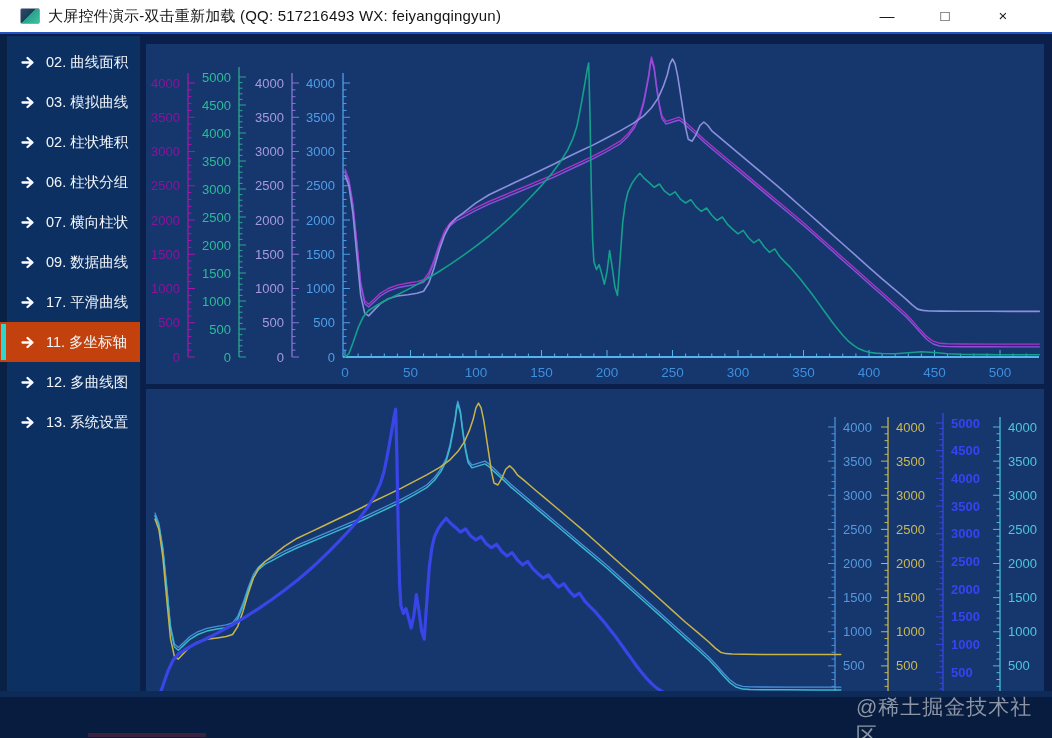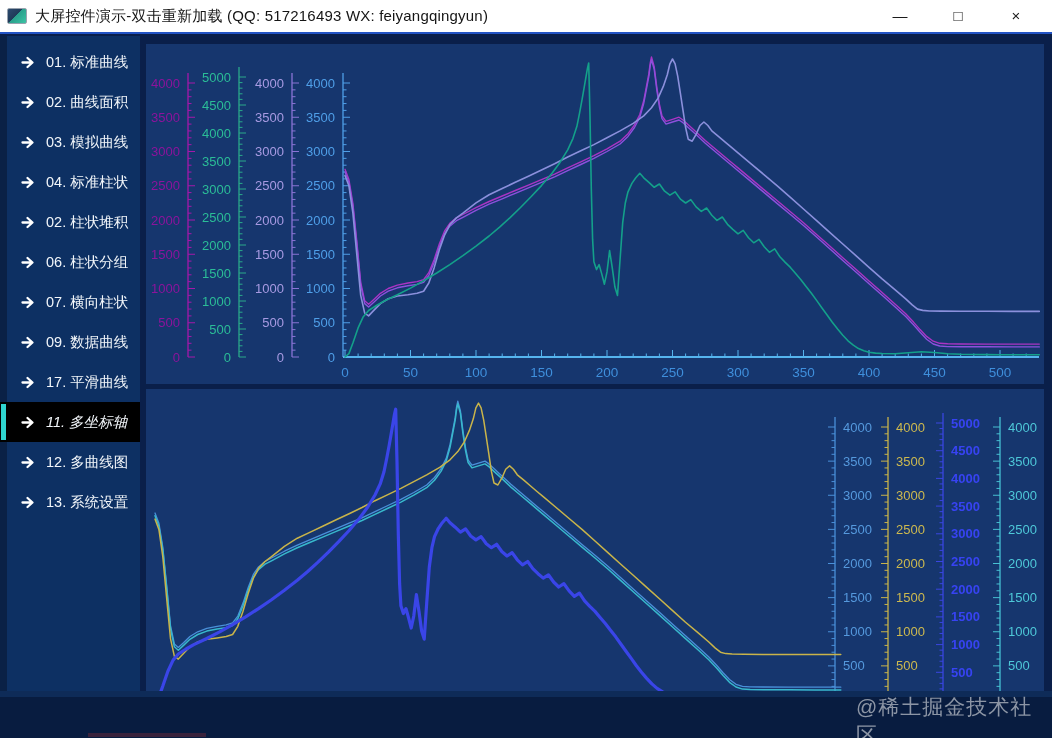--- a/index.html
+++ b/index.html
@@ -1,34 +1,34 @@
 <!DOCTYPE html>
 <html><head>
 <meta charset="utf-8">
 <style>
   html,body{margin:0;padding:0;}
   body{width:1052px;height:738px;position:relative;overflow:hidden;
        font-family:"Liberation Sans","DejaVu Sans",sans-serif;background:#0a1f4a;}
   
   .titlebar{position:absolute;left:0;top:0;right:0;height:34px;background:#ffffff;
-            border-bottom:2px solid #2253c4;display:flex;align-items:center;padding:0 7px;box-sizing:border-box;}
+            border-bottom:2px solid #2253c4;display:flex;align-items:center;padding:0 20px;box-sizing:border-box;}
   .appicon{width:18px;height:14px;border:1px solid #98a2ae;border-radius:2px;margin-right:8px;
            background:linear-gradient(135deg,#2c4a6e 0%,#1f3a58 46%,#2aa08c 46%,#3cc4a4 100%);}
   .apptitle{font-size:15px;color:#151515;letter-spacing:.2px;}
   .wincontrols{margin-left:auto;display:flex;}
   .winbtn{width:58px;text-align:center;font-size:15px;color:#1b1b1b;line-height:32px;}
   
   .content{position:absolute;left:0;top:36px;right:0;bottom:0;background:#0a1f4a;}
   .sidebar{position:absolute;left:0;top:0;width:140px;height:655px;background:#0d3063;padding-top:6px;box-sizing:border-box;}
   .sidebar::before{content:'';position:absolute;left:0;top:0;bottom:0;width:7px;background:#0a2146;}
   .sbitem{position:relative;height:40px;display:flex;align-items:center;padding-left:21px;color:#f2f6fa;font-size:14.5px;}
   .sbitem .arrow{margin-right:10px;flex:0 0 auto;}
   .sbitem .lbl{white-space:nowrap;}
   .sbitem .selbar{display:none;}
-  .sbitem.sel{background:#000000;font-style:italic;}
+  .sbitem.sel{background:#c2410c;}
   .sbitem.sel .selbar{display:block;position:absolute;left:1px;top:2px;bottom:2px;width:5px;background:#2fd5d0;}
   .main{position:absolute;left:140px;top:0;right:0;bottom:0;}
   .panel{position:absolute;background:#16366e;}
   #chart-top{left:6px;top:8px;width:898px;height:340px;}
   #chart-bottom{left:6px;top:353px;width:898px;height:338px;}
   svg text{font-family:"Liberation Sans","DejaVu Sans",sans-serif;}
   .watermark{position:absolute;left:716px;top:657px;font-size:21px;color:rgba(155,163,176,.9);
              letter-spacing:1px;pointer-events:none;z-index:5;}
   .strip1{position:absolute;left:0;right:0;top:655px;height:6px;background:#0e2b58;}
   .strip2{position:absolute;left:0;right:0;top:661px;bottom:0;background:#081c40;}
@@ -46,39 +46,27 @@
     <span class="winbtn">×</span>
   </div>
 </div>
 
 <div class="content">
   <div class="sidebar">
       <div class="sbitem">
         <svg class="arrow" width="15" height="13" viewBox="0 0 15 13">
           <path d="M1.5 6.5 H10 M6.5 2 L11.5 6.5 L6.5 11" stroke="#ffffff" stroke-width="2.3" fill="none" stroke-linecap="round" stroke-linejoin="round"></path>
         </svg>
-        <span class="lbl">01. 标准曲线</span>
-      </div>
-      <div class="sbitem">
-        <svg class="arrow" width="15" height="13" viewBox="0 0 15 13">
-          <path d="M1.5 6.5 H10 M6.5 2 L11.5 6.5 L6.5 11" stroke="#ffffff" stroke-width="2.3" fill="none" stroke-linecap="round" stroke-linejoin="round"></path>
-        </svg>
         <span class="lbl">02. 曲线面积</span>
       </div>
       <div class="sbitem">
         <svg class="arrow" width="15" height="13" viewBox="0 0 15 13">
           <path d="M1.5 6.5 H10 M6.5 2 L11.5 6.5 L6.5 11" stroke="#ffffff" stroke-width="2.3" fill="none" stroke-linecap="round" stroke-linejoin="round"></path>
         </svg>
         <span class="lbl">03. 模拟曲线</span>
-      </div>
-      <div class="sbitem">
-        <svg class="arrow" width="15" height="13" viewBox="0 0 15 13">
-          <path d="M1.5 6.5 H10 M6.5 2 L11.5 6.5 L6.5 11" stroke="#ffffff" stroke-width="2.3" fill="none" stroke-linecap="round" stroke-linejoin="round"></path>
-        </svg>
-        <span class="lbl">04. 标准柱状</span>
       </div>
       <div class="sbitem">
         <svg class="arrow" width="15" height="13" viewBox="0 0 15 13">
           <path d="M1.5 6.5 H10 M6.5 2 L11.5 6.5 L6.5 11" stroke="#ffffff" stroke-width="2.3" fill="none" stroke-linecap="round" stroke-linejoin="round"></path>
         </svg>
         <span class="lbl">02. 柱状堆积</span>
       </div>
       <div class="sbitem">
         <svg class="arrow" width="15" height="13" viewBox="0 0 15 13">
           <path d="M1.5 6.5 H10 M6.5 2 L11.5 6.5 L6.5 11" stroke="#ffffff" stroke-width="2.3" fill="none" stroke-linecap="round" stroke-linejoin="round"></path>

